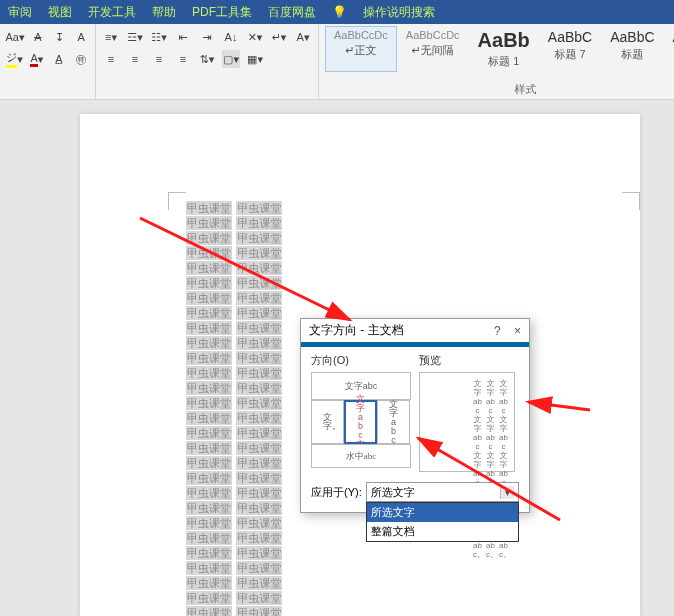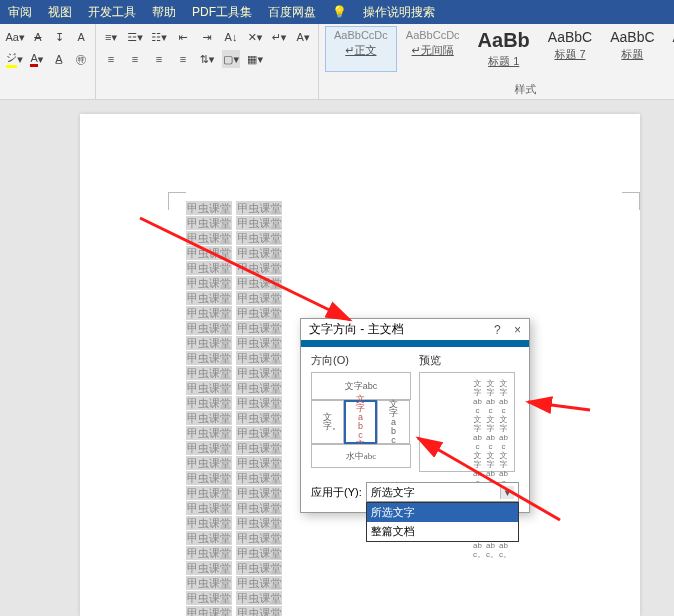--- a/index.html
+++ b/index.html
@@ -1,42 +1,42 @@
 <!DOCTYPE html>
 <html><head>
   <meta charset="utf-8">
   <style>
     * { margin: 0; padding: 0; box-sizing: border-box; font-family: "Microsoft YaHei", sans-serif; }
     body { width: 674px; height: 616px; background: #fff; overflow: hidden; position: relative; }
     .menubar { background: #2b579a; height: 24px; display: flex; align-items: center; padding: 0 8px; }
-    .menubar span { color: #fef9c3; font-size: 12px; margin-right: 16px; cursor: pointer; }
+    .menubar span { color: #bef264; font-size: 12px; margin-right: 16px; cursor: pointer; }
     .search-icon { color: #fff; font-size: 12px; margin-right: 4px; }
     .ribbon { background: #f3f3f3; border-bottom: 1px solid #d4d4d4; height: 76px; display: flex; }
     .group { border-right: 1px solid #d4d4d4; padding: 2px 6px 0; display: flex; flex-direction: column; justify-content: space-between; }
     .group-label { text-align: center; font-size: 11px; color: #666; padding-bottom: 2px; }
     .font-group { width: 96px; }
     .para-group { width: 236px; }
     .styles-group { flex: 1; }
     .btn-row { display: flex; gap: 6px; padding: 2px 0; }
     .sm-btn { width: 18px; height: 18px; font-size: 11px; color: #444; display: flex; align-items: center; justify-content: center; cursor: pointer; }
     .style-item { display: inline-flex; flex-direction: column; align-items: center; padding: 2px 8px; border: 1px solid transparent; cursor: pointer; }
     .style-item.sel { border: 1px solid #a5c3e8; background: #e4eff8; }
     .style-preview { font-size: 14px; color: #333; }
     .style-preview.big { font-size: 20px; font-weight: bold; }
     .style-preview.gray { color: #888; }
-    .style-name { font-size: 11px; color: #555; margin-top: 2px; text-decoration: underline; }
+    .style-name { font-size: 11px; color: #555; margin-top: 2px; }
     .page-area { background: #e6e6e6; height: 516px; position: relative; padding-top: 14px; }
     .page { background: #fff; width: 560px; height: 502px; margin-left: 80px; position: relative; box-shadow: 0 0 4px rgba(0,0,0,0.15); }
     .corner { position: absolute; width: 18px; height: 18px; }
     .corner.tl { left: 88px; top: 78px; border-left: 1px solid #bbb; border-top: 1px solid #bbb; }
     .corner.tr { right: 0px; top: 78px; border-right: 1px solid #bbb; border-top: 1px solid #bbb; }
     .text-block { position: absolute; left: 106px; top: 86px; width: 110px; height: 410px; line-height: 14px; }
     .text-block span { color: #888; font-size: 11px; background: #d6d6d6; display: inline-block; padding: 0 1px; }
     .dialog { position: absolute; left: 300px; top: 218px; width: 230px; background: #fff; border: 1px solid #999; box-shadow: 3px 3px 10px rgba(0,0,0,0.25); }
-    .dlg-title { display: flex; justify-content: space-between; align-items: center; height: 28px; padding: 0 8px; font-size: 12px; border-bottom: 7px solid #0369a1; }
+    .dlg-title { display: flex; justify-content: space-between; align-items: center; height: 28px; padding: 0 8px; font-size: 12px; border-bottom: 5px solid #0369a1; }
     .dlg-title-right span { font-size: 12px; color: #555; margin-left: 10px; cursor: pointer; }
     .dlg-body { padding: 6px 10px 10px; font-size: 12px; }
     .dlg-row { display: flex; gap: 8px; }
     .dlg-col-label { font-size: 11px; color: #333; margin-bottom: 4px; }
     .orient-grid { width: 100px; }
     .orient-row { display: flex; }
     .orient-cell { border: 1px solid #bbb; font-size: 9px; color: #666; display: flex; align-items: center; justify-content: center; cursor: pointer; background: #fff; }
     .orient-cell.sel { border: 2px solid #2b64b0; }
     .oc1 { width: 100px; height: 28px; }
     .oc2 { width: 33px; height: 44px; }

